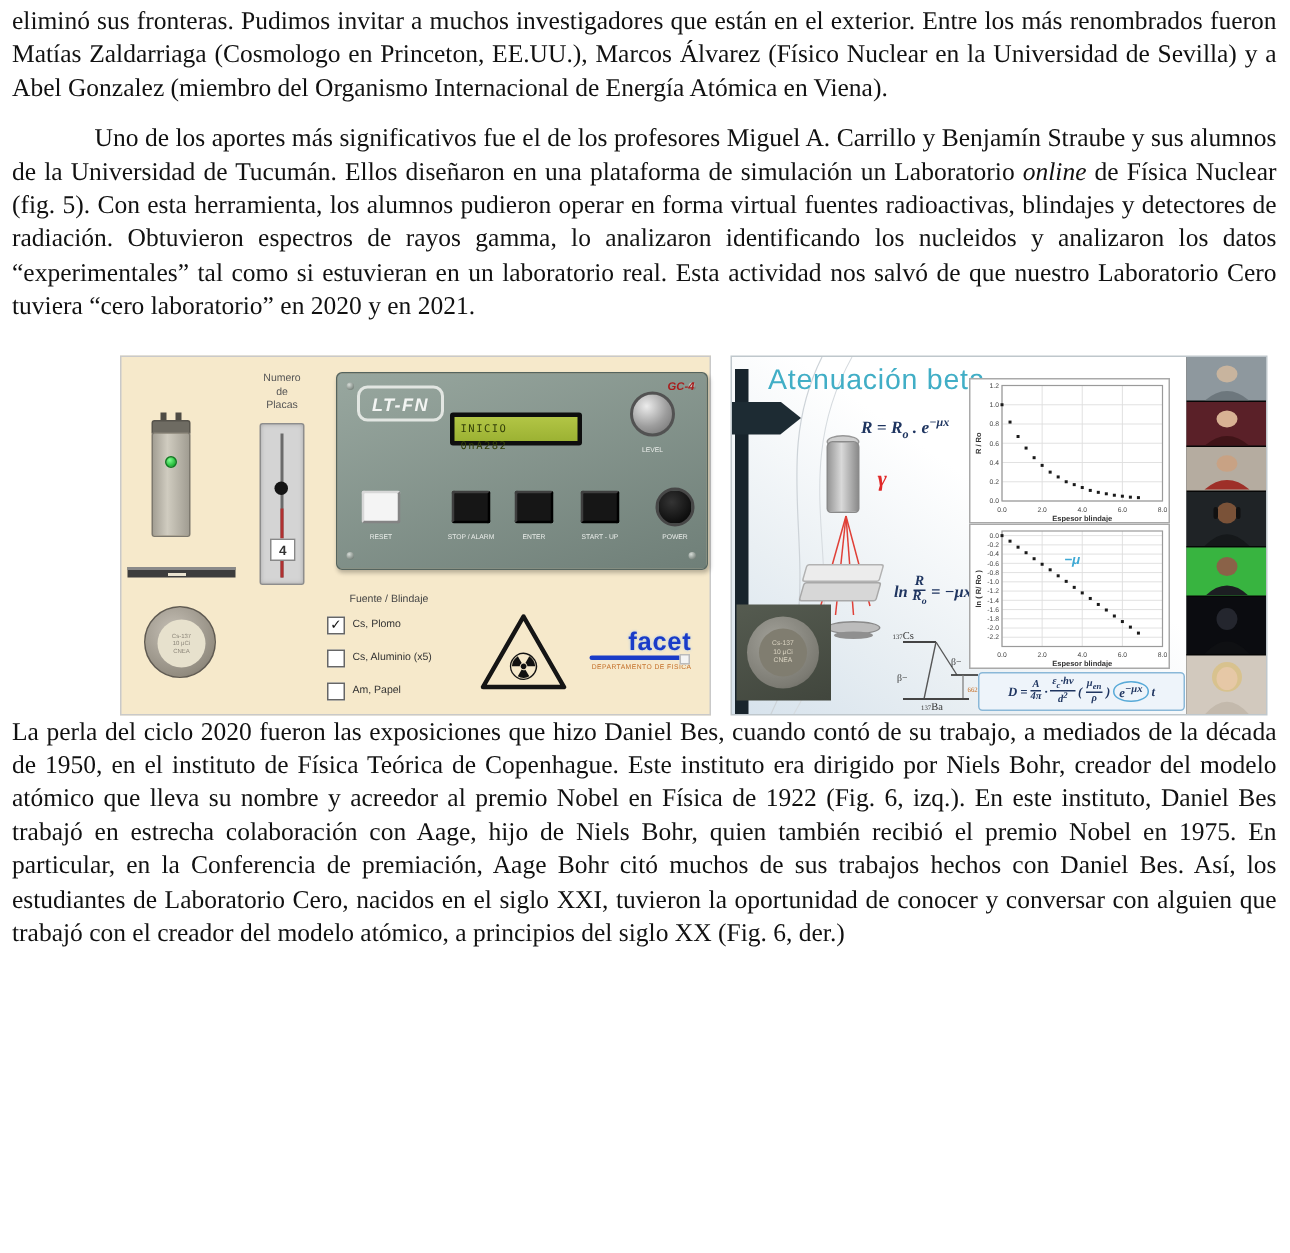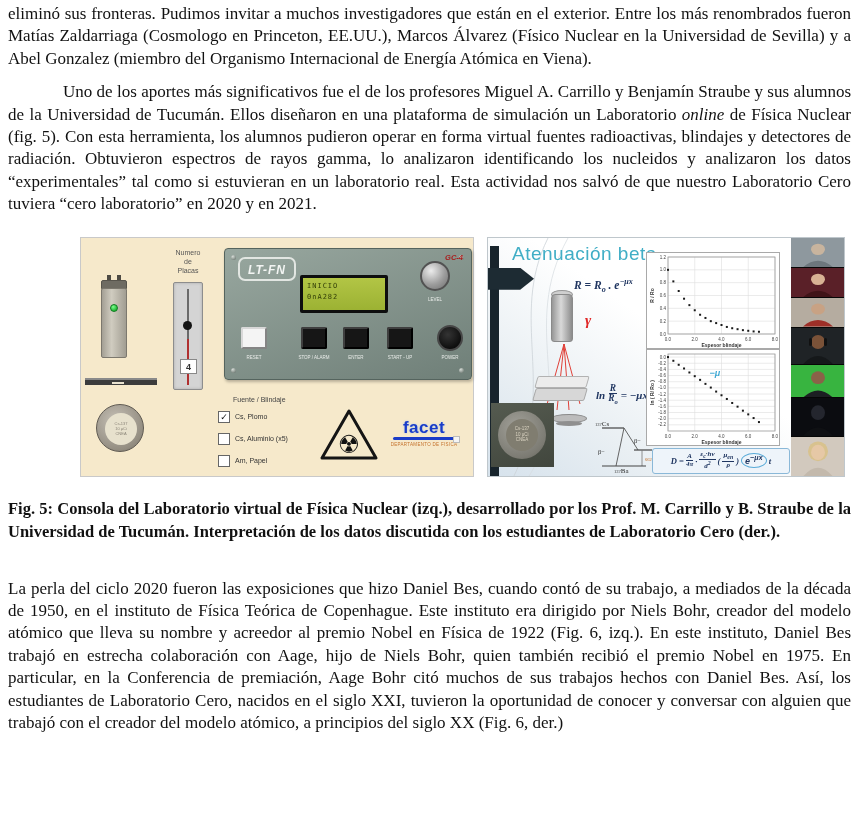--- a/index.html
+++ b/index.html
@@ -23,38 +23,38 @@
   .slider-label{left:84px;top:10px;width:46px;text-align:center;font:7px "Liberation Sans",sans-serif;color:#555;white-space:pre-line;line-height:9px;}
   .slider-track{left:92px;top:44px;width:30px;height:108px;background:#d4d4d4;border:1px solid #8d8d8d;border-radius:2px;box-shadow:inset 0 0 3px #aaa;}
   .slider-rail{left:13px;top:6px;width:2px;height:96px;background:#6a6a6a;}
   .slider-rail-red{left:13px;top:56px;width:2px;height:46px;background:#b03030;}
   .slider-handle{left:9px;top:38px;width:9px;height:9px;border-radius:50%;background:#141414;}
   .slider-value{left:6px;top:76px;width:17px;height:15px;background:#fff;border:1px solid #888;font:bold 9px "Liberation Sans",sans-serif;text-align:center;line-height:15px;color:#333;}
   .console{left:143px;top:10px;width:248px;height:132px;border-radius:4px;border:1px solid #55645e;background:linear-gradient(160deg,#98a79f,#6f7f78);box-shadow:1px 2px 3px rgba(0,0,0,.25);}
   .screw{width:5px;height:5px;border-radius:50%;background:radial-gradient(circle at 35% 30%,#d6dcd7,#5a665f);}
   .ltfn{left:13px;top:8px;width:58px;height:24px;border:2px solid #e2e6e2;border-radius:7px;color:#f3f5f3;font:bold italic 12px "Liberation Sans",sans-serif;text-align:center;line-height:22px;letter-spacing:1px;}
   .model{right:8px;top:4px;color:#a81d1d;font:bold italic 7.5px "Liberation Sans",sans-serif;}
-  .lcd{left:75px;top:26px;width:88px;height:38px;background:#0e0e0e;border-radius:2px;padding:3px;}
+  .lcd{left:75px;top:26px;width:88px;height:22px;background:#0e0e0e;border-radius:2px;padding:3px;}
   .lcd-screen{width:100%;height:100%;background:linear-gradient(#b2c545,#9cb233);color:#333f08;font:7px "DejaVu Sans Mono",monospace;letter-spacing:1px;padding:3px 4px;box-sizing:border-box;line-height:11px;}
   .knob{border-radius:50%;}
   .knob-top{left:195px;top:12px;width:30px;height:30px;background:radial-gradient(circle at 35% 30%,#ececec,#9d9d9d 55%,#6d6d6d);border:2px solid #525252;}
   .knob-top-label{left:188px;top:48px;width:44px;text-align:center;font:4.5px "Liberation Sans",sans-serif;color:#e9ece9;}
   .btn{top:78px;width:26px;height:22px;border-radius:2px;}
   .btn-white{left:16px;background:#f4f4f4;border:2px outset #d8d8d8;}
   .btn-dark{background:#161616;border:2px outset #3f3f3f;}
   .knob-power{left:212px;top:76px;width:26px;height:26px;background:radial-gradient(circle at 40% 35%,#343434,#0c0c0c 75%);border:2px solid #474747;}
   .blabel{top:106px;text-align:center;font:4.5px "Liberation Sans",sans-serif;color:#e9ece9;}
   .fuente-header{left:152px;top:158px;font:7px "Liberation Sans",sans-serif;color:#444;}
   .fuente-group{left:137px;top:172px;}
   .cb-row{display:flex;align-items:center;height:14px;margin-bottom:8px;}
   .cbox{width:10px;height:10px;border:1px solid #666;background:#fff;display:inline-flex;align-items:center;justify-content:center;font:bold 9px "DejaVu Sans",sans-serif;color:#111;margin-right:5px;}
   .cblabel{font:7px "Liberation Sans",sans-serif;color:#333;}
   .disk{left:15px;top:166px;width:48px;height:48px;border-radius:50%;background:radial-gradient(circle at 40% 35%,#c6c0b6,#928c80 72%,#6c675e 100%);border:1px solid #5f5a52;}
   .disk-face{left:8px;top:8px;width:32px;height:32px;border-radius:50%;background:#e7e1cd;display:flex;flex-direction:column;align-items:center;justify-content:center;font:4px "Liberation Sans",sans-serif;color:#8a8478;line-height:5px;}
-  .facet{left:306px;top:182px;width:74px;text-align:center;}
+  .facet{left:306px;top:182px;width:74px;text-align:right;}
   .facet-name{font:bold 17px "Liberation Sans",sans-serif;color:#1a3cc8;letter-spacing:.5px;text-shadow:0 0 2px #a8c8e8;line-height:16px;}
   .facet-bar{height:3px;background:#1a3cc8;margin:1px 6px 2px 6px;border-radius:2px;}
   .facet-sub{font:4.5px "Liberation Sans",sans-serif;color:#c4702a;letter-spacing:.3px;}
   .resize-handle{left:372px;top:198px;width:7px;height:7px;border:1px solid #bbb;background:#f4f4f4;}
   
   .side-bar{left:2px;top:8px;width:9px;height:232px;background:#18242c;}
   .slide-arrow{left:0;top:30px;width:46px;height:22px;background:#1d2b33;clip-path:polygon(0 0,70% 0,100% 50%,70% 100%,0 100%);}
   .slide-title{left:24px;top:5px;font:400 19px "Liberation Sans",sans-serif;color:#41aec6;letter-spacing:.5px;}
   .eq{font-family:"Liberation Serif",serif;font-style:italic;font-weight:bold;color:#1f3560;}
   .eq sub{font-size:70%;}
@@ -71,21 +71,21 @@
   .photo-disk{left:7px;top:8px;width:48px;height:48px;border-radius:50%;background:radial-gradient(circle at 40% 35%,#a3a29a,#7c7b73 70%,#5e5d56);display:flex;align-items:center;justify-content:center;}
   .photo-face{width:32px;height:32px;border-radius:50%;background:#807d70;display:flex;flex-direction:column;align-items:center;justify-content:center;font:4.5px "Liberation Sans",sans-serif;color:#d8d2c0;line-height:5.5px;}
   #eq2{left:108px;top:146px;font-size:11px;display:flex;align-items:center;gap:3px;}
   .fr{display:inline-flex;flex-direction:column;align-items:center;line-height:1.05;font-size:85%;}
   .fr .n{border-bottom:1px solid currentColor;padding:0 1px;}
   .chart-card{width:134px;height:97px;background:#ffffff;border:1px solid #a9a9a9;}
   #chart-0{left:158px;top:14px;}
   #chart-1{left:158px;top:111px;}
   .eq3-box{left:164px;top:210px;width:138px;height:26px;border:1.5px solid #8ab8d8;border-radius:3px;background:#eef4fa;display:flex;align-items:center;justify-content:center;gap:2px;font:italic 8.5px "Liberation Serif",serif;color:#1f3560;font-weight:bold;}
   .eq3-box .fr{font-size:7px;}
-  .e-circ{border:1.2px solid #58aad8;border-radius:50%;padding:0 3px;font-family:Liberation Mono, monospace;}
+  .e-circ{border:1.2px solid #58aad8;border-radius:50%;padding:0 3px;}
   .video-strip{left:303px;top:0;width:55px;height:240px;background:#0d0d0d;display:flex;flex-direction:column;}
   .vtile{position:relative;overflow:hidden;border-bottom:1px solid #060606;}
   .decay-svg{left:106px;top:178px;}
   .dk{font:6.5px "Liberation Serif",serif;fill:#333;}
 </style>
 </head>
 <body>
 
 <div class="page">
 
@@ -406,16 +406,15 @@
             <svg viewBox="0 0 55 36" preserveAspectRatio="none" style="position:absolute;inset:0;width:100%;height:100%">
               <ellipse cx="27" cy="13" rx="10" ry="9" fill="#d8c28e"></ellipse>
               <circle cx="27" cy="14" r="7" fill="#e6c8a6"></circle>
               <path d="M12 36 Q27 20 42 36 Z" fill="#c3b9ac"></path>
             </svg>
           </div>
         </div>
     </div>
   </div>
 
-  <p class="caption">Fig. 5: Consola del Laboratorio virtual de Física Nuclear (izq.), desarrollado por los Prof. M. Carrillo y B. Straube de la Universidad de Tucumán. Interpretación de los datos discutida con los estudiantes de Laboratorio Cero (der.).</p>
 
   <p class="para">La perla del ciclo 2020 fueron las exposiciones que hizo Daniel Bes, cuando contó de su trabajo, a mediados de la década de 1950, en el instituto de Física Teórica de Copenhague. Este instituto era dirigido por Niels Bohr, creador del modelo atómico que lleva su nombre y acreedor al premio Nobel en Física de 1922 (Fig. 6, izq.). En este instituto, Daniel Bes trabajó en estrecha colaboración con Aage, hijo de Niels Bohr, quien también recibió el premio Nobel en 1975. En particular, en la Conferencia de premiación, Aage Bohr citó muchos de sus trabajos hechos con Daniel Bes. Así, los estudiantes de Laboratorio Cero, nacidos en el siglo XXI, tuvieron la oportunidad de conocer y conversar con alguien que trabajó con el creador del modelo atómico, a principios del siglo XX (Fig. 6, der.)</p>
 </div>
 
 </body></html>

